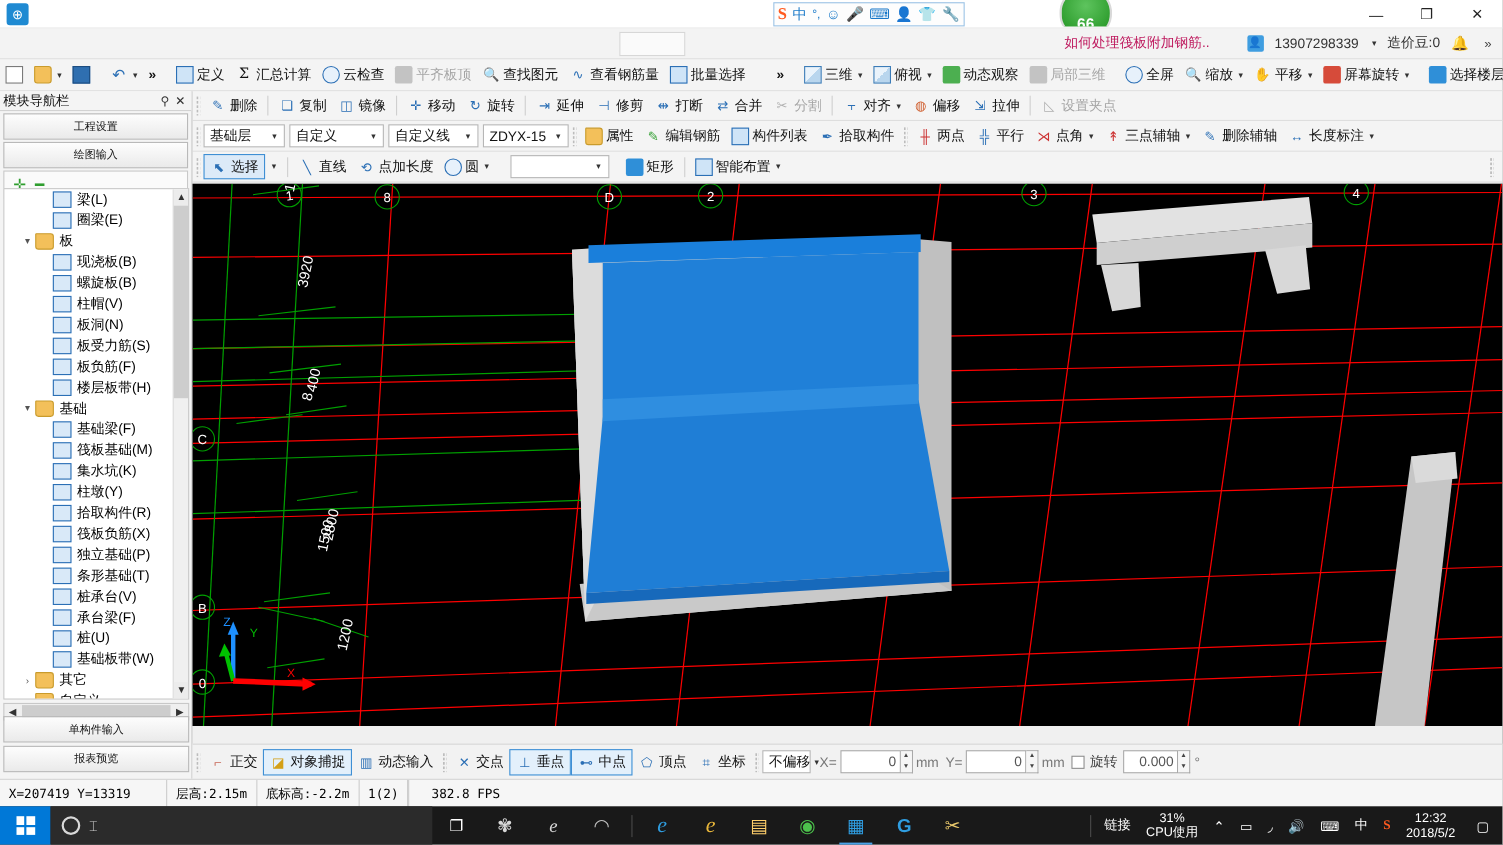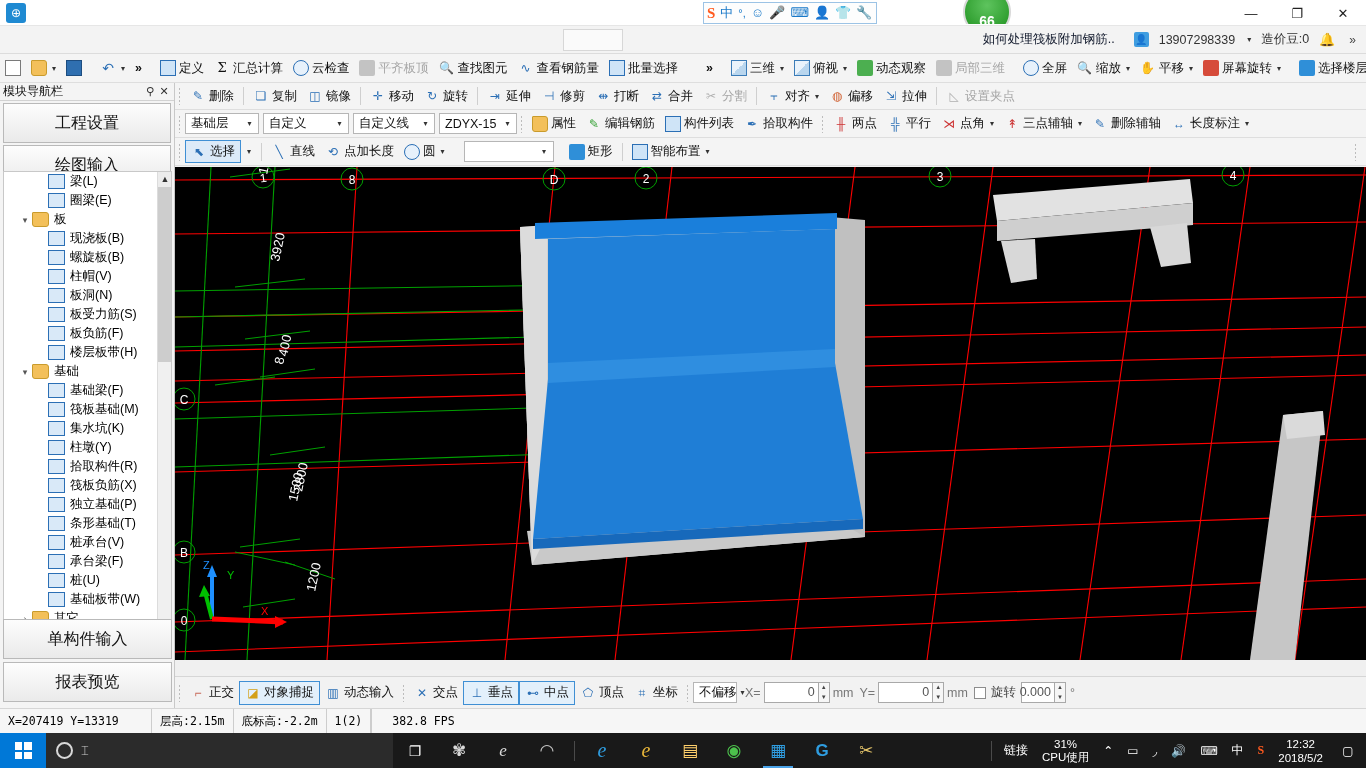--- a/index.html
+++ b/index.html
@@ -47,21 +47,21 @@
   }
 
   
   .acctbar {
     position:absolute; left:0; top:26px; width:1366px; height:28px;
     background:#f3f3f3; border-bottom:1px solid #dcdcdc;
     display:flex; align-items:center; justify-content:flex-end; gap:10px;
     padding-right:10px; font-size:12.5px; color:#333;
   }
   .acctbar .mini-box { position:absolute; left:563px; top:3px; width:60px; height:22px; border:1px solid #d7d7d7; background:#fafafa;}
-  .acctbar .help-link { color:#0f172a; margin-right:9px; }
+  .acctbar .help-link { color:#be185d; margin-right:24px; }
   .acct-ico { width:15px; height:15px; background:#3f9de0; color:#fff; font-size:10px;
               text-align:center; line-height:15px; border-radius:2px; display:inline-block;}
   .bell { color:#2e8fd6; font-size:13px; }
   .chev2 { color:#444; font-size:12px; margin-left:4px; }
 
   
   .tbrow {
     position:absolute; left:0; width:1366px; background:#f4f4f4;
     border-bottom:1px solid #dedede; display:flex; align-items:center;
     white-space:nowrap; font-size:12.5px; color:#111;
@@ -108,22 +108,22 @@
     background:#f4f4f4; border-right:1px solid #c8c8c8;
   }
   .lp-head {
     height:18px; display:flex; align-items:center; padding:0 3px;
     font-size:12px; color:#111; border-bottom:1px solid #d2d2d2;
     background:#f4f4f4;
   }
   .lp-head .t { flex:1; }
   .lp-head .pin, .lp-head .x { width:14px; text-align:center; font-size:11px; color:#333; }
   .lp-btn {
-    height:40px; margin:2px 3px; border:1px solid #b9b9b9; background:linear-gradient(#fdfdfd,#eaeaea);
-    display:flex; align-items:center; justify-content:center; font-size:16px; color:#111;
+    height:24px; margin:2px 3px; border:1px solid #b9b9b9; background:linear-gradient(#fdfdfd,#eaeaea);
+    display:flex; align-items:center; justify-content:center; font-size:10px; color:#111;
   }
   .lp-tools {
     height:26px; margin:2px 3px; border:1px solid #c8c8c8; background:#fafafa;
     display:flex; align-items:center; gap:8px; padding-left:8px;
   }
   .plus { color:#2f9e2f; font-weight:bold; font-size:14px; }
   .minus{ color:#2f9e2f; font-weight:bold; font-size:14px; }
 
   .treebox {
     position:absolute; left:3px; top:88px; width:169px; height:465px;
@@ -856,21 +856,21 @@
     <span style="margin:0 6px 0 3px; color:#777;">mm</span>
     <span style="margin:0 3px 0 0; color:#777;">Y=</span>
     <div class="numfld">0</div>
     <div class="spin">
         <div>▲</div>
         <div>▼</div>
       </div>
     <span style="margin:0 6px 0 3px; color:#777;">mm</span>
     <span class="chk"></span>
     <span style="margin:0 5px; color:#444;">旋转</span>
-    <div class="numfld" style="width:34px;">0.000</div>
+    <div class="numfld" style="width:50px;">0.000</div>
     <div class="spin">
         <div>▲</div>
         <div>▼</div>
       </div>
     <span style="margin-left:4px; color:#777;">°</span>
   </div>
 
   <div class="statusbar">
     <div class="scell first">X=207419  Y=13319</div>
     <div class="scell">层高:2.15m</div>

